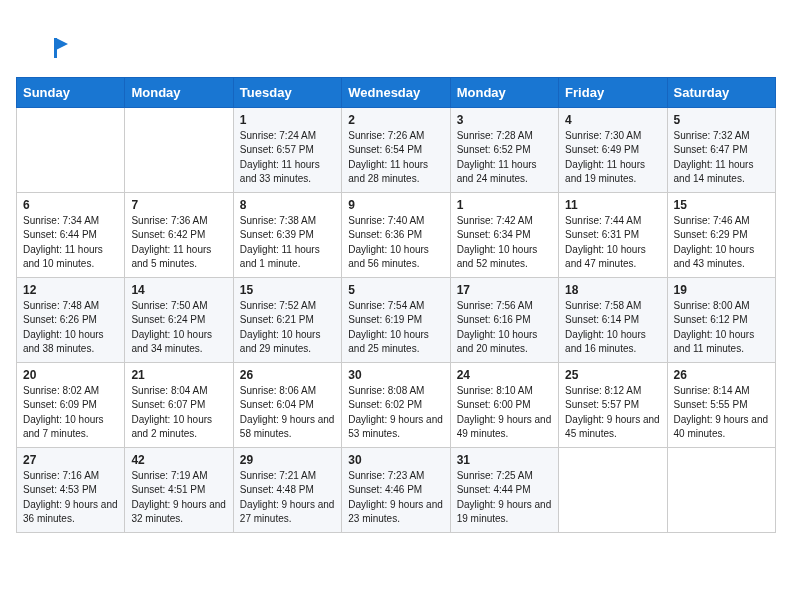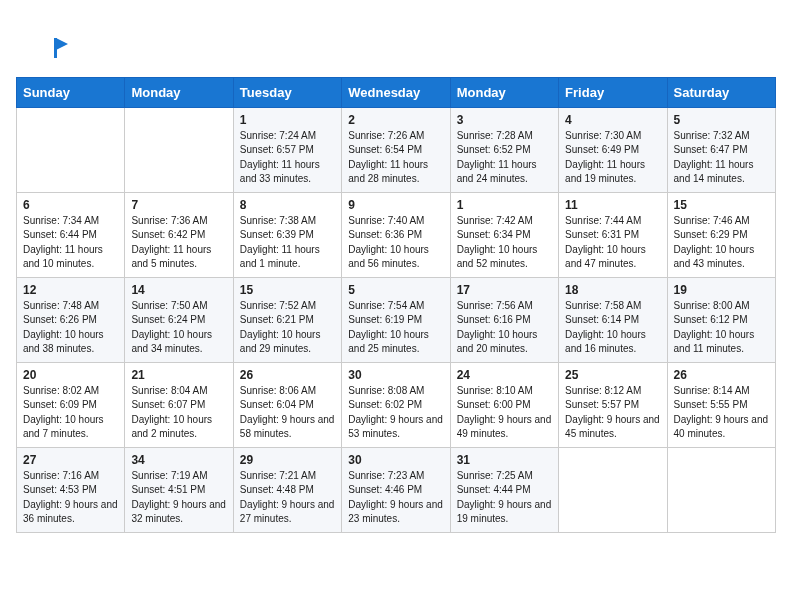--- a/index.html
+++ b/index.html
@@ -252,21 +252,21 @@
             <span class="day-num">26</span>
             <div class="day-detail">Sunrise: 8:14 AM<br>Sunset: 5:55 PM<br>Daylight: 9 hours and 40 minutes.</div>
           </td>
         </tr>
         <tr>
           <td>
             <span class="day-num">27</span>
             <div class="day-detail">Sunrise: 7:16 AM<br>Sunset: 4:53 PM<br>Daylight: 9 hours and 36 minutes.</div>
           </td>
           <td>
-            <span class="day-num">34</span>
+            <span class="day-num">42</span>
             <div class="day-detail">Sunrise: 7:19 AM<br>Sunset: 4:51 PM<br>Daylight: 9 hours and 32 minutes.</div>
           </td>
           <td>
             <span class="day-num">29</span>
             <div class="day-detail">Sunrise: 7:21 AM<br>Sunset: 4:48 PM<br>Daylight: 9 hours and 27 minutes.</div>
           </td>
           <td>
             <span class="day-num">30</span>
             <div class="day-detail">Sunrise: 7:23 AM<br>Sunset: 4:46 PM<br>Daylight: 9 hours and 23 minutes.</div>
           </td>

